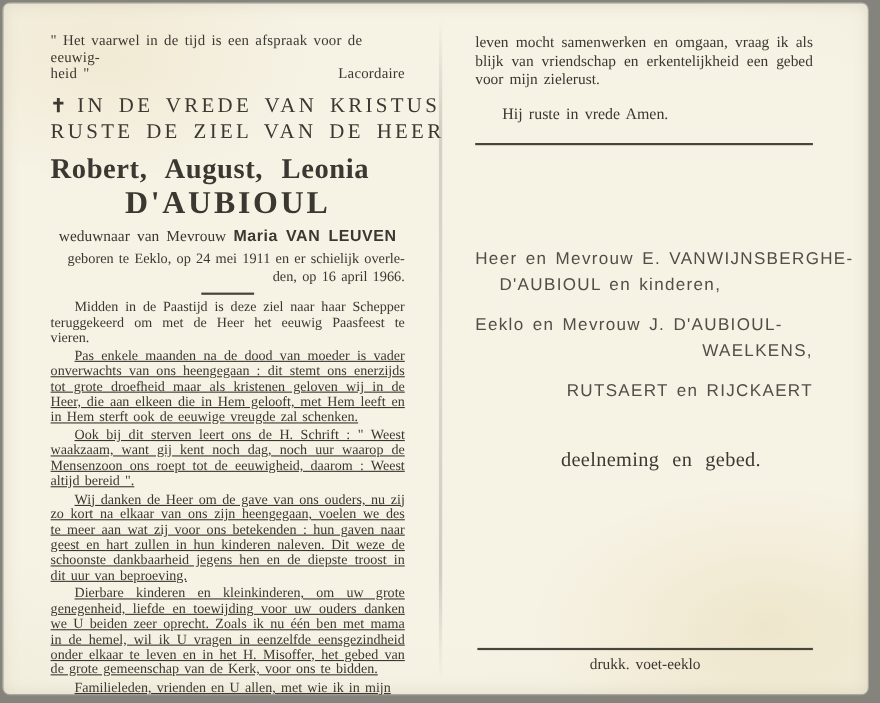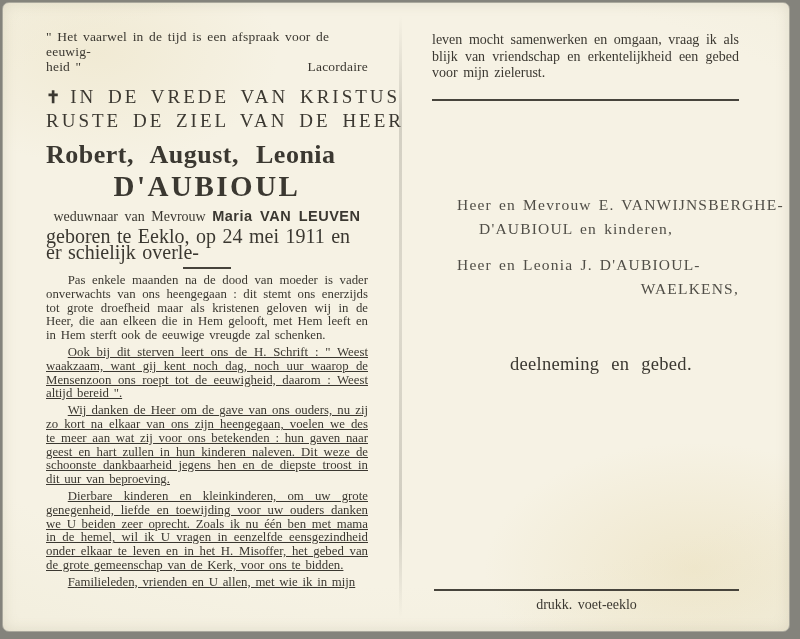--- a/index.html
+++ b/index.html
@@ -45,35 +45,35 @@
   .quote-row2 { display: flex; justify-content: space-between; }
   .heading { margin-top: 11px; text-align: center; font-size: 19px; line-height: 23px;
              letter-spacing: 3px; word-spacing: 4px; white-space: nowrap; }
   .heading .cross { font-weight: bold; font-size: 17px; letter-spacing: 0; margin-right: 10px; }
   .first-names { margin-top: 8px; font-weight: bold;
                  font-size: 26px; line-height: 30px; word-spacing: 10px; letter-spacing: 0.5px; }
   .surname { text-align: center; font-weight: bold; font-size: 29px; line-height: 33px; letter-spacing: 2.5px; }
   .widower-line { margin-top: 5px; text-align: center; font-size: 14px; word-spacing: 3px; }
   .widower-line .spouse { font-family: "Liberation Sans", "DejaVu Sans", sans-serif;
                           font-weight: bold; font-size: 14.5px; letter-spacing: 0.5px; }
-  .dates { margin-top: 3px; text-align: left; font-size: 20px; line-height: 16px; word-spacing: 1.5px; }
+  .dates { margin-top: 3px; text-align: right; font-size: 13px; line-height: 16px; word-spacing: 1.5px; }
   .short-rule { width: 48px; height: 0; border-top: 2px solid #46433b; margin: 7px auto 5px auto; }
   .body-text p { margin: 0; padding: 0; font-size: 12.8px; line-height: 13.8px;
                  text-align: justify; text-indent: 1.7em; word-spacing: 1.5px; }
   .body-text p + p { margin-top: 3px; text-decoration: underline; }
 
   
   .cont-par { margin: 0; font-size: 14px; line-height: 16.5px; text-align: justify;
               word-spacing: 2px; }
   .amen-line { margin: 14px 0 0 0; font-size: 14.5px; text-indent: 1.7em; word-spacing: 2px; }
   .rule { height: 0; border-top: 2px solid #47443c; }
   .rule.top { margin-top: 17px; }
-  .ack-block { margin-top: 92px; font-family: Liberation Serif, serif;
+  .ack-block { margin-top: 92px; font-family: Liberation Sans, sans-serif;
                color: #504e47; font-size: 15.5px; line-height: 24px; letter-spacing: 1.2px;
-               word-spacing: 2px; margin-left: 25px; }
+               word-spacing: 2px; }
   .ack-line { white-space: nowrap; }
   .ack-line.indented { padding-left: 22px; }
   .ack-line.right { text-align: right; }
   .ack-gap { height: 12px; }
   .thanks { margin-top: 34px; margin-left: 78px; font-size: 18.5px; line-height: 34px;
             word-spacing: 7px; letter-spacing: 0.3px; }
   .bottom-area { position: absolute; left: 33px; right: 52px; bottom: 18px; }
   .printer { text-align: center; margin-top: 6px; font-size: 14px; word-spacing: 2px; }
 </style>
 </head>
@@ -99,49 +99,53 @@
     <div class="first-names">Robert, August, Leonia</div>
     <div class="surname">D'AUBIOUL</div>
 
     <div class="widower-line">
       <span>weduwnaar van Mevrouw</span>
       <span class="spouse">Maria VAN LEUVEN</span>
     </div>
 
     <div class="dates">
       <div>geboren te Eeklo, op 24 mei 1911 en er schielijk overle-</div>
+      <div>den, op 16 april 1966.</div>
     </div>
 
     <div class="short-rule"></div>
 
     <div class="body-text">
+      <p>Midden in de Paastijd is deze ziel naar haar Schepper teruggekeerd om met de Heer het eeuwig Paasfeest te vieren.</p>
       <p>Pas enkele maanden na de dood van moeder is vader onverwachts van ons heengegaan : dit stemt ons enerzijds tot grote droefheid maar als kristenen geloven wij in de Heer, die aan elkeen die in Hem gelooft, met Hem leeft en in Hem sterft ook de eeuwige vreugde zal schenken.</p>
       <p>Ook bij dit sterven leert ons de H. Schrift : " Weest waakzaam, want gij kent noch dag, noch uur waarop de Mensenzoon ons roept tot de eeuwigheid, daarom : Weest altijd bereid ".</p>
       <p>Wij danken de Heer om de gave van ons ouders, nu zij zo kort na elkaar van ons zijn heengegaan, voelen we des te meer aan wat zij voor ons betekenden : hun gaven naar geest en hart zullen in hun kinderen naleven. Dit weze de schoonste dankbaarheid jegens hen en de diepste troost in dit uur van beproeving.</p>
       <p>Dierbare kinderen en kleinkinderen, om uw grote genegenheid, liefde en toewijding voor uw ouders danken we U beiden zeer oprecht. Zoals ik nu één ben met mama in de hemel, wil ik U vragen in eenzelfde eensgezindheid onder elkaar te leven en in het H. Misoffer, het gebed van de grote gemeenschap van de Kerk, voor ons te bidden.</p>
       <p>Familieleden, vrienden en U allen, met wie ik in mijn</p>
     </div>
   </div>
 
   <div class="fold"></div>
 
   <div class="page right">
 
     <p class="cont-par">leven mocht samenwerken en omgaan, vraag ik als blijk van vriendschap en erkentelijkheid een gebed voor mijn zielerust.</p>
 
+    <p class="amen-line">Hij ruste in vrede Amen.</p>
 
     <div class="rule top"></div>
 
     <div class="ack-block">
       <div class="ack-line">Heer en Mevrouw E. VANWIJNSBERGHE-</div>
       <div class="ack-line indented">D'AUBIOUL en kinderen,</div>
       <div class="ack-gap"></div>
-      <div class="ack-line">Heer en Leonia J. D'AUBIOUL-</div>
+      <div class="ack-line">Eeklo en Mevrouw J. D'AUBIOUL-</div>
       <div class="ack-line right">WAELKENS,</div>
       <div class="ack-gap"></div>
+      <div class="ack-line right">RUTSAERT en RIJCKAERT</div>
     </div>
 
     <div class="thanks">
       <div>deelneming en gebed.</div>
     </div>
 
     <div class="bottom-area">
       <div class="rule"></div>
       <div class="printer">drukk. voet-eeklo</div>
     </div>

